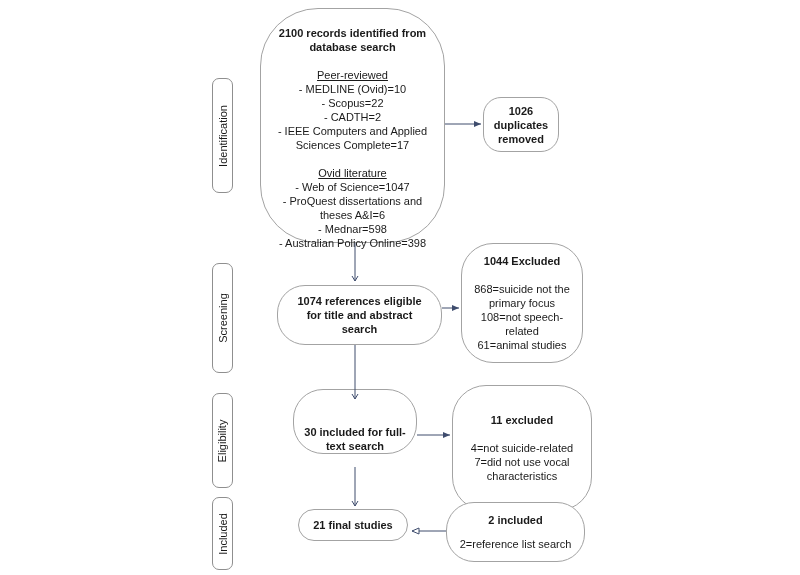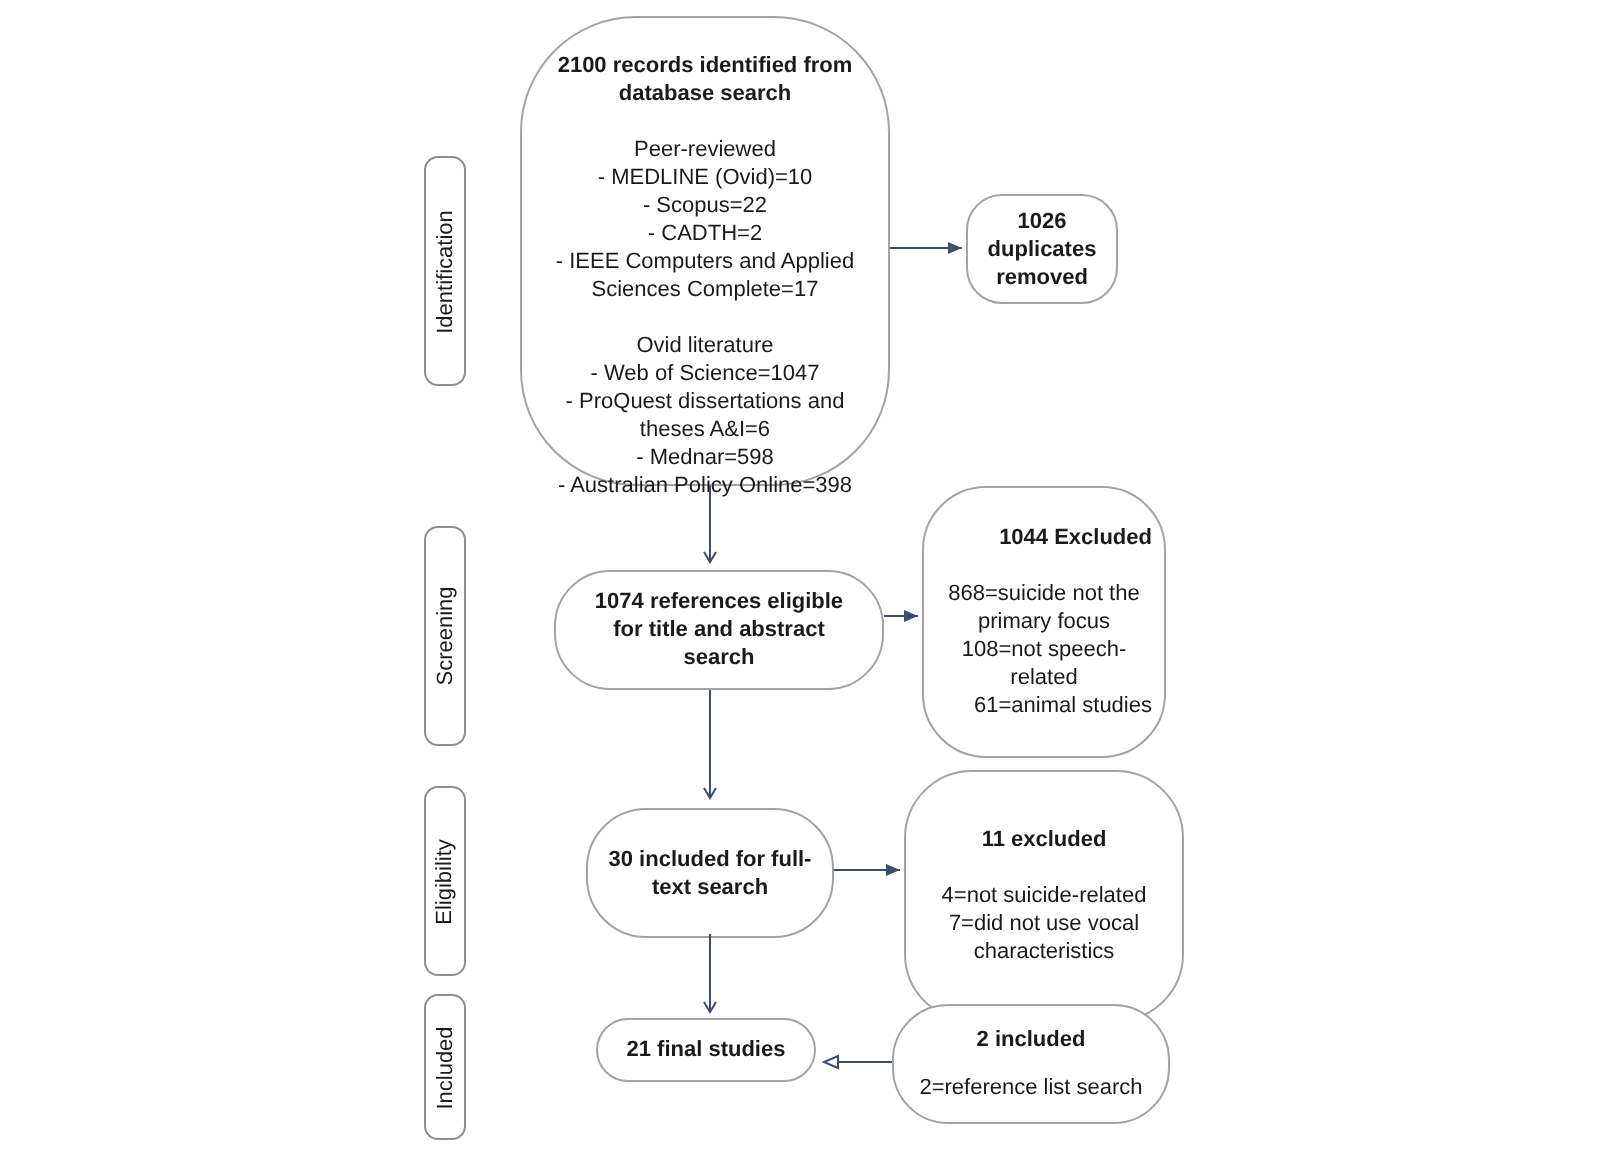--- a/index.html
+++ b/index.html
@@ -8,40 +8,40 @@
     font-family:"Liberation Sans","DejaVu Sans",sans-serif;
     color:#1a1a1a;overflow:hidden;
   }
   .box{
     position:absolute;box-sizing:border-box;background:#fff;
     border:1px solid #a3a3a3;font-size:11px;line-height:14px;
     text-align:center;display:flex;flex-direction:column;
     align-items:center;justify-content:center;
   }
   .bold{font-weight:bold;}
-  .uline{margin-top:14px;}
+  .uline{text-decoration:underline;margin-top:14px;}
   .gap-top{margin-top:14px;}
   .gap-top-sm{margin-top:10px;}
 
   
   .stage{
     position:absolute;box-sizing:border-box;background:#fff;
     border:1px solid #8f8f8f;border-radius:7px;
     display:flex;align-items:center;justify-content:center;
   }
   .stage > span{
     transform:rotate(-90deg);white-space:nowrap;font-size:11px;color:#1a1a1a;
   }
 
   
   #box-records      {left:260px;top:8px;  width:185px;height:235px;border-radius:58px;justify-content:flex-start;padding:17px 8px 8px 8px;}
   #box-duplicates   {left:483px;top:97px; width:76px; height:55px; border-radius:18px;}
   #box-screening    {left:277px;top:285px;width:165px;height:60px; border-radius:28px;padding:16px 13px;}
-  #box-excluded1    {left:461px;top:243px;width:122px;height:136px;border-radius:32px;padding:0 6px;align-items:flex-end;}
-  #box-eligibility  {left:293px;top:404px;width:124px;height:65px; border-radius:30px;padding:0 10px;}
+  #box-excluded1    {left:461px;top:243px;width:122px;height:120px;border-radius:32px;padding:0 6px;}
+  #box-eligibility  {left:293px;top:389px;width:124px;height:65px; border-radius:30px;padding:0 10px;justify-content:flex-end;}
   #box-excluded2    {left:452px;top:385px;width:140px;height:126px;border-radius:34px;padding:0 8px;}
   #box-final        {left:298px;top:509px;width:110px;height:32px; border-radius:22px;}
   #box-added        {left:446px;top:502px;width:139px;height:60px; border-radius:28px;padding:0 8px;}
 
   #stage-identification{left:212px;top:78px; width:21px;height:115px;}
   #stage-screening     {left:212px;top:263px;width:21px;height:110px;}
   #stage-eligibility   {left:212px;top:393px;width:21px;height:95px;}
   #stage-included      {left:212px;top:497px;width:21px;height:73px;}
 
   #arrow-layer{position:absolute;left:0;top:0;width:800px;height:575px;pointer-events:none;}

